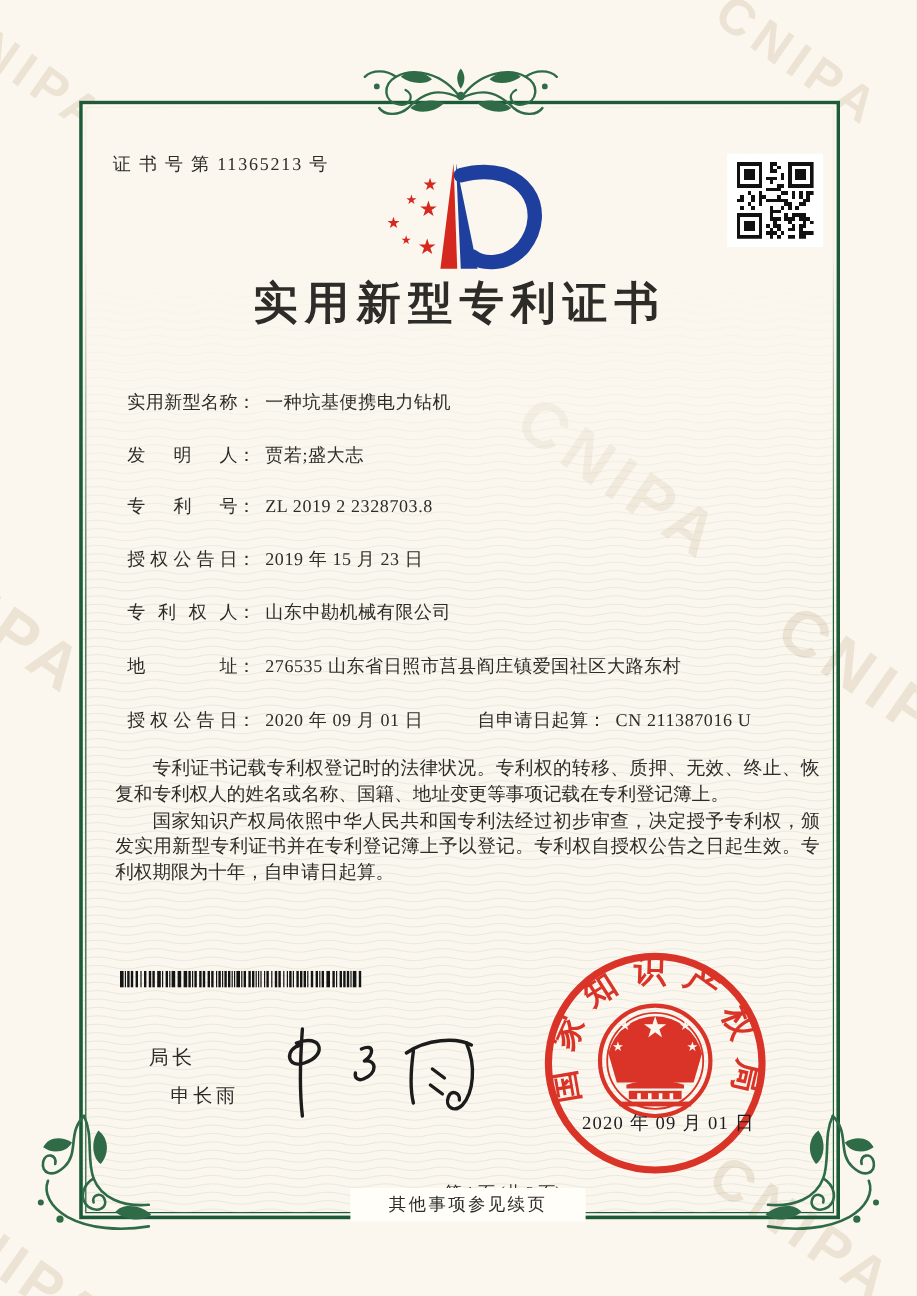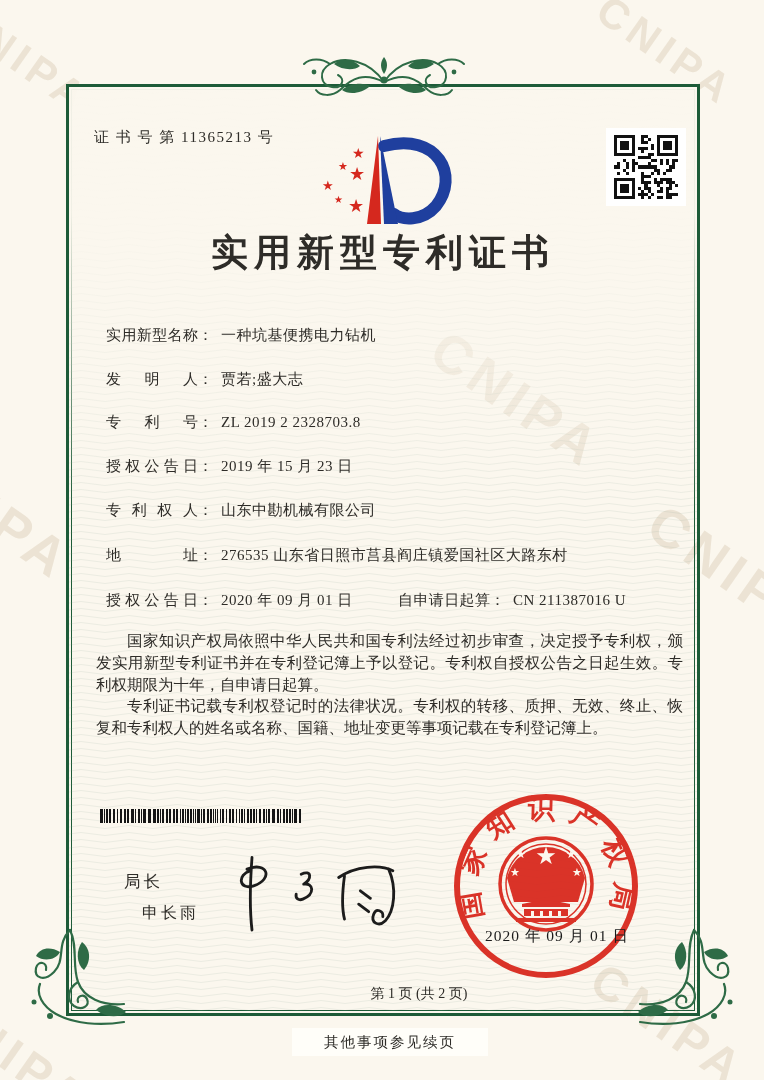--- a/index.html
+++ b/index.html
@@ -46,21 +46,21 @@
   .paras p{text-indent:2em;}
   .barcode{position:absolute;left:100px;top:809px;}
   .sig-title{position:absolute;left:124px;top:871px;font-size:16.5px;letter-spacing:3px;}
   .sig-name{position:absolute;left:106px;top:903px;font-size:16px;letter-spacing:3px;margin-left:36px;}
   .signature{position:absolute;left:222px;top:845px;}
   .signature path{stroke:#1c1c1c;stroke-width:3.4;fill:none;stroke-linecap:round;stroke-linejoin:round;}
   .seal{position:absolute;left:450px;top:790px;color:var(--seal-red);opacity:0.93;}
   .seal-date{position:absolute;left:462px;top:926px;width:190px;text-align:center;
              font-size:15.5px;letter-spacing:1px;color:#1b1b1b;z-index:6;}
   .page-info{position:absolute;left:66px;top:985px;width:634px;text-align:center;font-size:14px;margin-left:36px;}
-  .cont-note{position:absolute;left:292px;top:1028px;width:196px;height:28px;background:#fffef9;
+  .cont-note{position:absolute;left:292px;top:990px;width:196px;height:28px;background:#fffef9;
              text-align:center;font-size:14.5px;line-height:28px;letter-spacing:2px;z-index:6;}
   .fill-red{fill:var(--logo-red);}
   .fill-blue{fill:var(--logo-blue);}
   .stroke-blue{stroke:var(--logo-blue);}
 </style>
 </head>
 <body>
 
 <div class="page">
 
@@ -397,22 +397,22 @@
   </div>
 
   <div class="frow" style="top:591px;width:560px;">
     <span class="flabel">授权公告日</span><span class="colon">：</span><span class="fvalue">2020 年 09 月 01 日</span>
     <span class="grant2">
       <span class="flabel">自申请日起算</span><span class="colon">：</span><span class="fvalue">CN 211387016 U</span>
     </span>
   </div>
 
   <div class="paras">
+    <p>专利证书记载专利权登记时的法律状况。专利权的转移、质押、无效、终止、恢复和专利权人的姓名或名称、国籍、地址变更等事项记载在专利登记簿上。</p>
     <p>国家知识产权局依照中华人民共和国专利法经过初步审查，决定授予专利权，颁发实用新型专利证书并在专利登记簿上予以登记。专利权自授权公告之日起生效。专利权期限为十年，自申请日起算。</p>
-    <p>专利证书记载专利权登记时的法律状况。专利权的转移、质押、无效、终止、恢复和专利权人的姓名或名称、国籍、地址变更等事项记载在专利登记簿上。</p>
   </div>
 
   <svg class="barcode" id="barcode" width="205" height="14" fill="#151515">
       <rect x="0" y="0" width="3" height="14"></rect>
       <rect x="4" y="0" width="1" height="14"></rect>
       <rect x="6" y="0" width="2" height="14"></rect>
       <rect x="9" y="0" width="2" height="14"></rect>
       <rect x="13" y="0" width="2" height="14"></rect>
       <rect x="17" y="0" width="1" height="14"></rect>
       <rect x="20" y="0" width="2" height="14"></rect>

